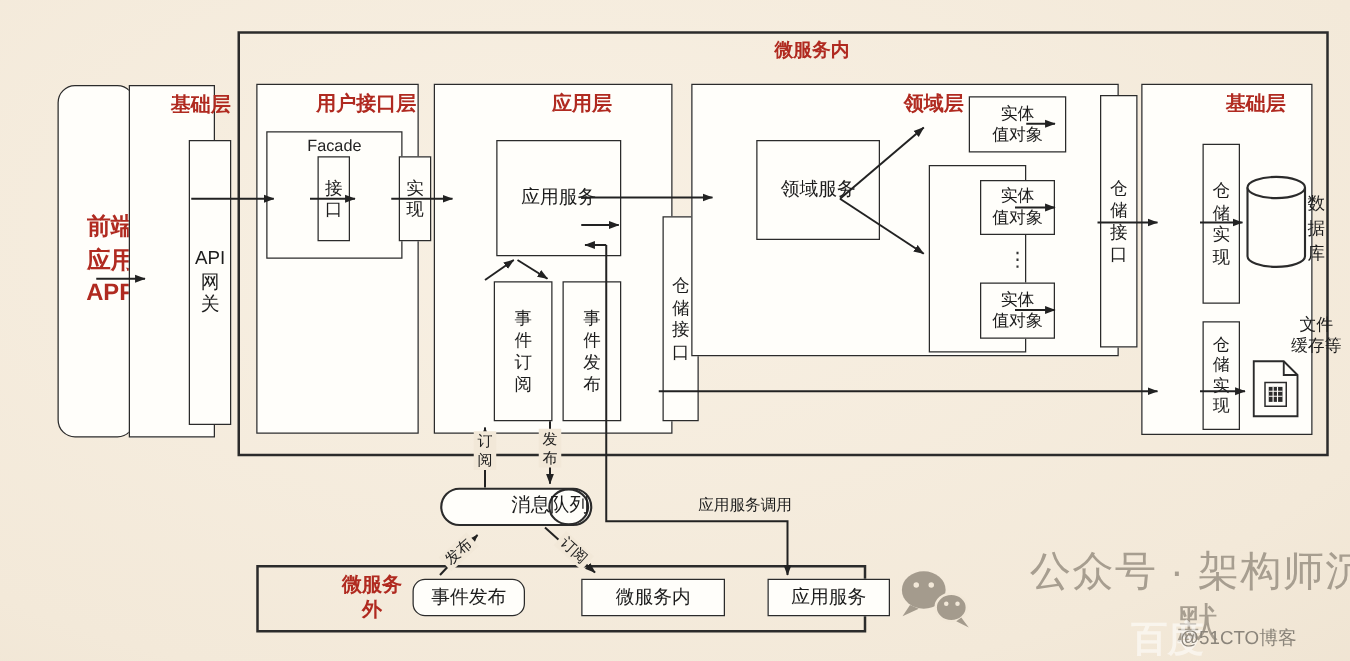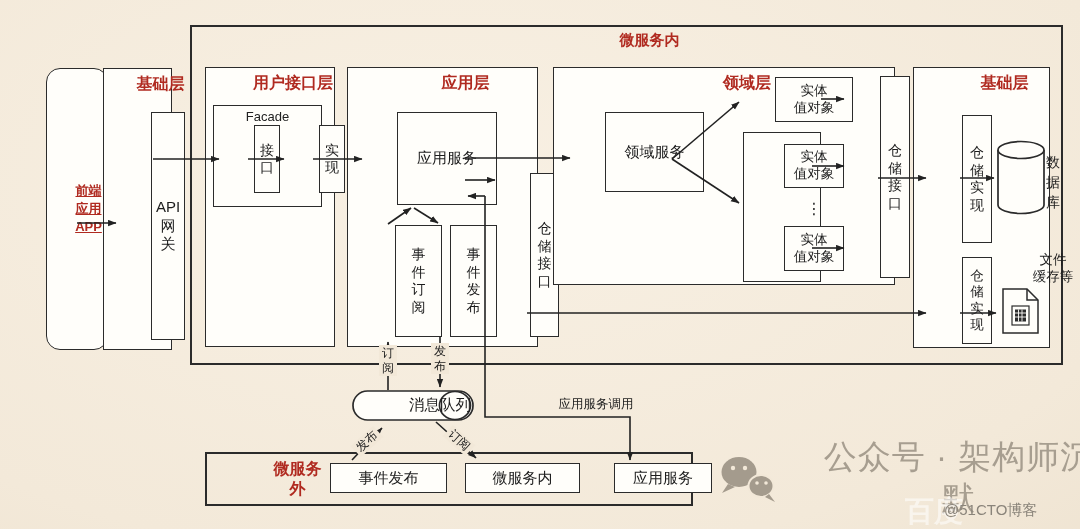--- a/index.html
+++ b/index.html
@@ -20,21 +20,21 @@
        display:flex;align-items:center;justify-content:center;text-align:center;white-space:pre-line;line-height:1.25;}
   #lines{position:absolute;left:0;top:0;z-index:3;pointer-events:none;}
   .z4{z-index:4;}
   .watermark{color:#a79e90;font-size:33px;letter-spacing:1px;}
 </style>
 </head>
 <body>
 
 <div id="canvas">
 
-  <div class="box lbl red" style="left:14px;top:68px;width:62px;height:282px;border-radius:14px;font-size:13px;line-height:1.4;text-decoration:underline;">前端
+  <div class="box lbl red" style="left:14px;top:68px;width:62px;height:282px;border-radius:14px;font-size:19px;line-height:1.4;">前端
 应用
 APP</div>
 
   <div class="panel" style="left:103px;top:68px;width:69px;height:282px;">
     <div class="title red">基础层</div>
   </div>
   <div class="box lbl" style="left:119px;top:112px;width:34px;height:228px;font-size:15px;">API
 网
 关</div>
 
@@ -102,21 +102,21 @@
 据
 库</div>
   <div class="abs lbl z4" style="left:985px;top:252px;width:72px;height:34px;font-size:13.5px;">文件
 缓存等</div>
 
   <div class="abs lbl z4" style="left:362px;top:392px;width:92px;height:26px;font-size:15.5px;">消息队列</div>
 
   <div class="frame" style="left:205px;top:452px;width:488px;height:54px;">
     <div class="abs lbl red" style="left:6px;top:0;width:82px;height:100%;font-size:16px;">微服务外</div>
   </div>
-  <div class="box lbl" style="left:298px;top:463px;width:117px;height:30px;font-size:15px;">事件发布</div>
+  <div class="box lbl" style="left:298px;top:463px;width:90px;height:30px;font-size:15px;border-radius:10px;">事件发布</div>
   <div class="box lbl" style="left:433px;top:463px;width:115px;height:30px;font-size:15px;">微服务内</div>
   <div class="box lbl" style="left:582px;top:463px;width:98px;height:30px;font-size:15px;">应用服务</div>
 
   <div class="flowlbl" style="left:379px;top:345px;width:18px;height:31px;">订
 阅</div>
   <div class="flowlbl" style="left:431px;top:343px;width:18px;height:31px;">发
 布</div>
   <div class="flowlbl" style="left:352px;top:434px;width:30px;height:15px;transform:rotate(-42deg);">发布</div>
   <div class="flowlbl" style="left:444px;top:433px;width:30px;height:15px;transform:rotate(42deg);">订阅</div>
   <div class="abs lbl z4" style="left:522px;top:397px;width:84px;height:16px;font-size:12.5px;">应用服务调用</div>

